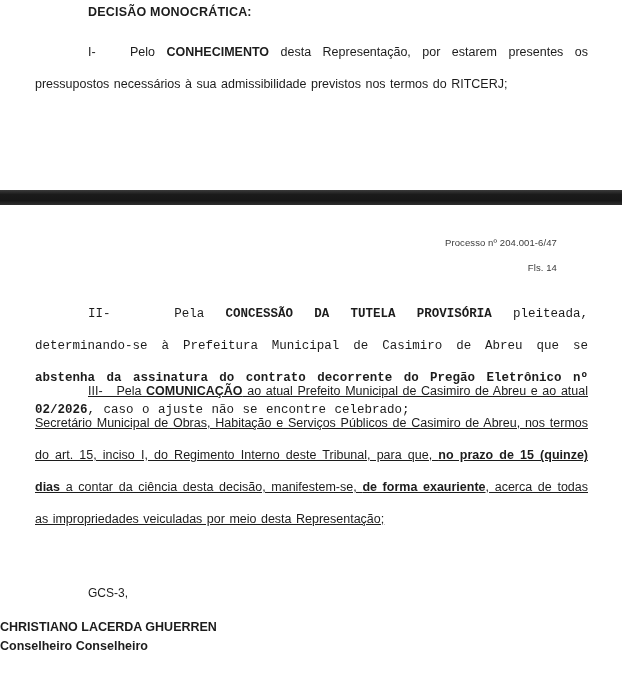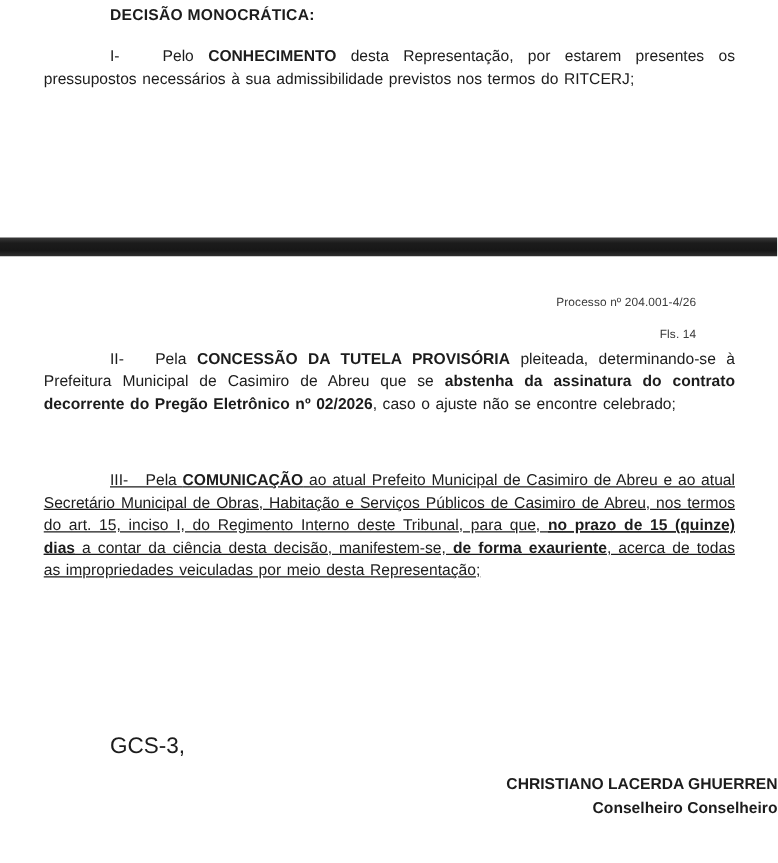--- a/index.html
+++ b/index.html
@@ -22,21 +22,21 @@
     top: 5px;
     font-size: 12.5px;
     font-weight: bold;
     letter-spacing: 0.2px;
   }
   .doc-para {
     position: absolute;
     left: 35px;
     right: 34px;
     font-size: 12.5px;
-    line-height: 18px;
+    line-height: 32px;
     text-align: justify;
     text-indent: 53px;
     word-spacing: 1px;
   }
   .page-separator {
     position: absolute;
     left: 0;
     top: 190px;
     width: 622px;
     height: 15px;
@@ -49,49 +49,49 @@
     color: #3a3a3a;
     text-align: right;
     letter-spacing: 0.1px;
   }
   .hdr-processo { top: 237px; }
   .hdr-fls { top: 262px; }
   .closing-mark {
     position: absolute;
     left: 88px;
     top: 586px;
-    font-size: 18px;
+    font-size: 12px;
   }
   .signature-block {
     position: absolute;
     left: 0;
     width: 622px;
     top: 618px;
-    text-align: right;
+    text-align: left;
     font-size: 12.5px;
     font-weight: bold;
     line-height: 18.5px;
   }
   .p-item-i   { top: 36px; }
-  .p-item-ii  { top: 278px; }
+  .p-item-ii  { top: 298px; font-family: Liberation Mono, monospace; }
   .p-item-iii { top: 375px; text-decoration: underline; }
   .p-item-iv  { top: 528px; }
 </style>
 </head>
 <body>
 
 <div class="doc-canvas">
 
   <div class="doc-heading">DECISÃO MONOCRÁTICA:</div>
 
   <div class="doc-para p-item-i"><span>I-&nbsp;&nbsp; Pelo </span><span style="font-weight: bold;">CONHECIMENTO</span><span> desta Representação, por estarem presentes os pressupostos necessários à sua admissibilidade previstos nos termos do RITCERJ;</span></div>
 
   <div class="page-separator"></div>
 
-  <div class="page-header-line hdr-processo">Processo nº 204.001-4/26</div>
+  <div class="page-header-line hdr-processo">Processo nº 204.001-6/47</div>
 
   <div class="page-header-line hdr-fls">Fls. 14</div>
 
   <div class="doc-para p-item-ii"><span>II-&nbsp;&nbsp; Pela </span><span style="font-weight: bold;">CONCESSÃO DA TUTELA PROVISÓRIA</span><span> pleiteada, determinando-se à Prefeitura Municipal de Casimiro de Abreu que se </span><span style="font-weight: bold;">abstenha da assinatura do contrato decorrente do Pregão Eletrônico nº 02/2026</span><span>, caso o ajuste não se encontre celebrado;</span></div>
 
   <div class="doc-para p-item-iii"><span>III-&nbsp;&nbsp; Pela </span><span style="font-weight: bold;">COMUNICAÇÃO</span><span> ao atual Prefeito Municipal de Casimiro de Abreu e ao atual Secretário Municipal de Obras, Habitação e Serviços Públicos de Casimiro de Abreu, nos termos do art. 15, inciso I, do Regimento Interno deste Tribunal, para que, </span><span style="font-weight: bold; text-decoration: underline;">no prazo de 15 (quinze) dias</span><span> a contar da ciência desta decisão, manifestem-se, </span><span style="font-weight: bold;">de forma exauriente</span><span>, acerca de todas as impropriedades veiculadas por meio desta Representação;</span></div>
 
 
   <div class="closing-mark">GCS-3,</div>
 

